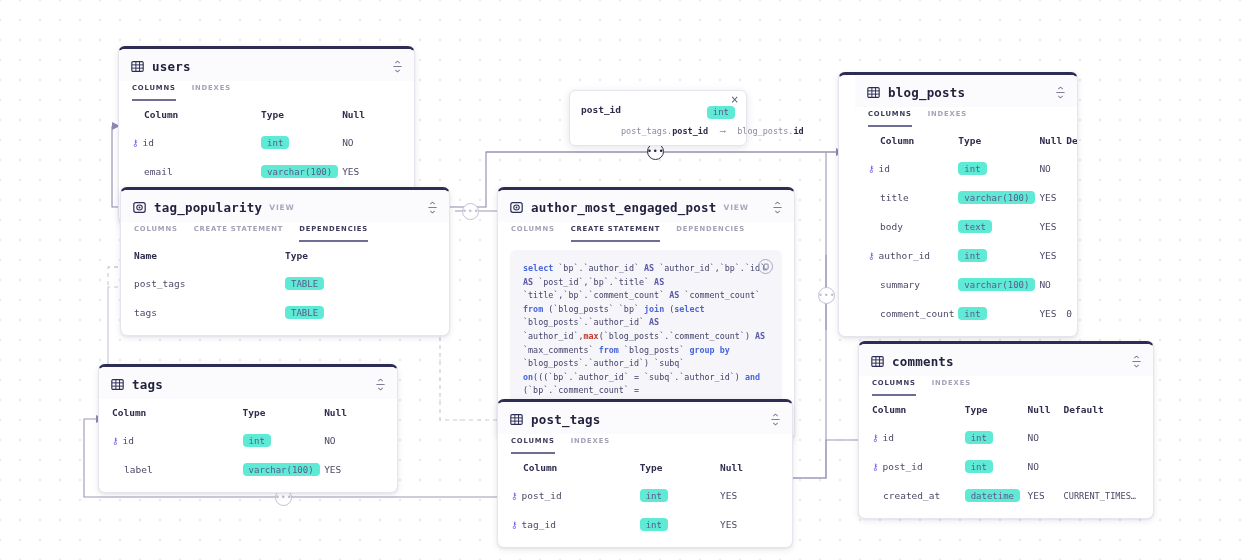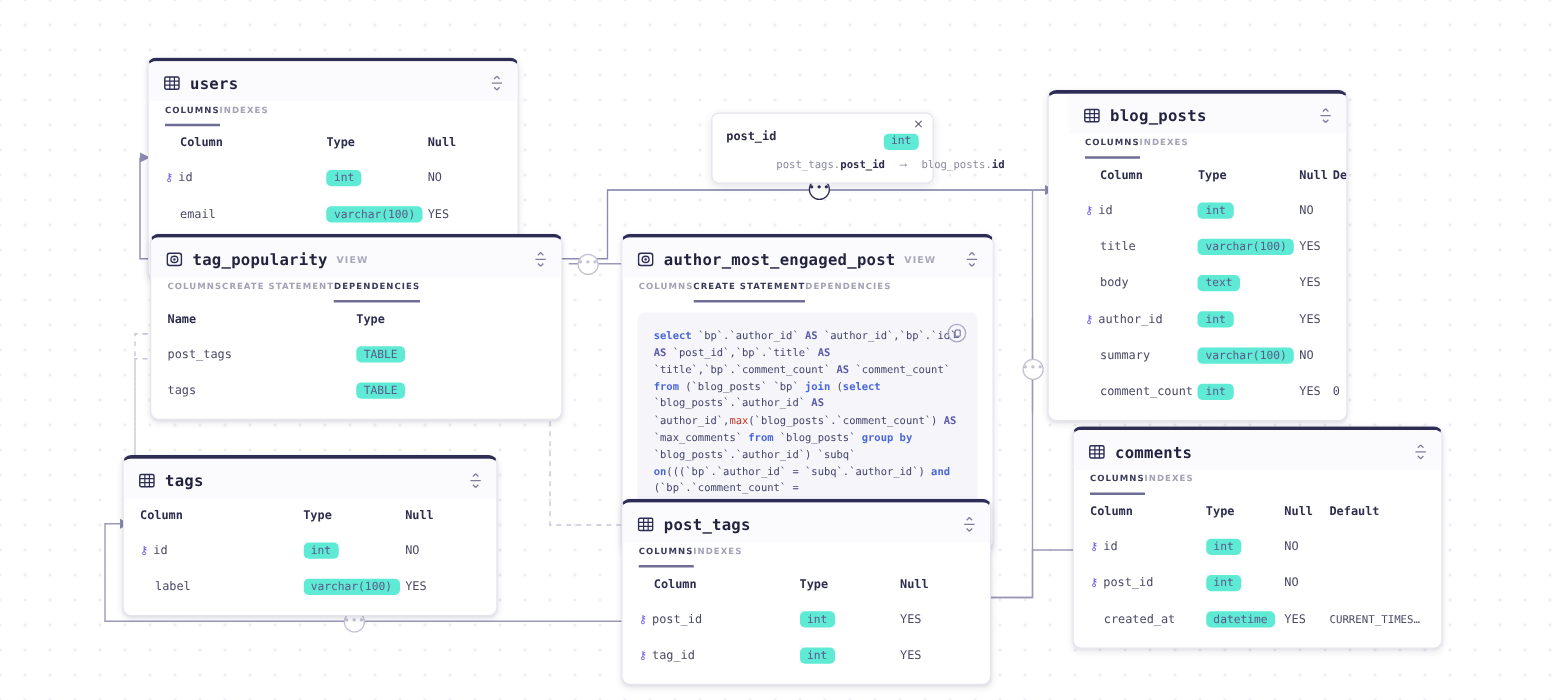--- a/index.html
+++ b/index.html
@@ -43,21 +43,21 @@
     letter-spacing: .9px; font-weight: bold;
     font-family: "DejaVu Sans", "Liberation Sans", sans-serif;
   }
   .collapse-btn {
     margin-left: auto; width: 14px; height: 16px;
     display: flex; flex-direction: column; align-items: center; justify-content: center;
     cursor: pointer; flex: 0 0 auto;
   }
 
   .tabs {
-    display: flex; 
+    display: flex; gap: 16px;
     padding: 3px 13px 0 13px;
     font-family: "DejaVu Sans", "Liberation Sans", sans-serif;
   }
   .tab {
     font-size: 6.8px; letter-spacing: .85px; font-weight: bold;
     color: #a3a2b6; padding-bottom: 7px;
     border-bottom: 2px solid transparent; cursor: pointer; white-space: nowrap;
   }
   .tab.active { color: #3c3b5c; border-bottom-color: #6e6d96; }
 
@@ -82,21 +82,21 @@
   
   .sqlwrap { padding: 8px 12px 14px 12px; }
   .sqlbox {
     position: relative;
     background: #f5f5fa; border-radius: 6px;
     padding: 12px 13px 13px 13px;
     font-size: 8.4px; line-height: 1.62; color: #45446a;
     word-break: break-word;
   }
   .kw { color: #4a66d8; font-weight: bold; }
-  .fn { color: #c0392b; font-weight: normal; text-align: center; }
+  .fn { color: #c0392b; font-weight: bold; text-align: center; }
   .as { color: #5a59a8; font-weight: bold; margin-top: 20px; }
   .copy-ic {
     position: absolute; right: 9px; top: 9px;
     width: 15px; height: 15px; border: 1.2px solid #a9a8c4;
     border-radius: 50%; display: flex; align-items: center; justify-content: center;
     cursor: pointer;
   }
 
   
   .rel-pop {

